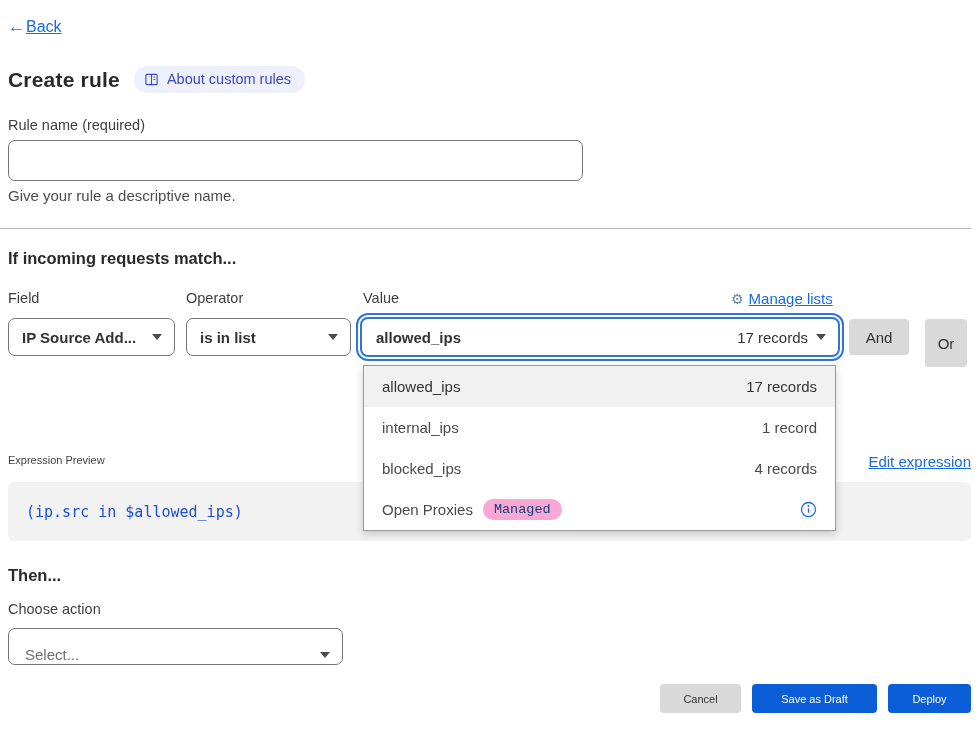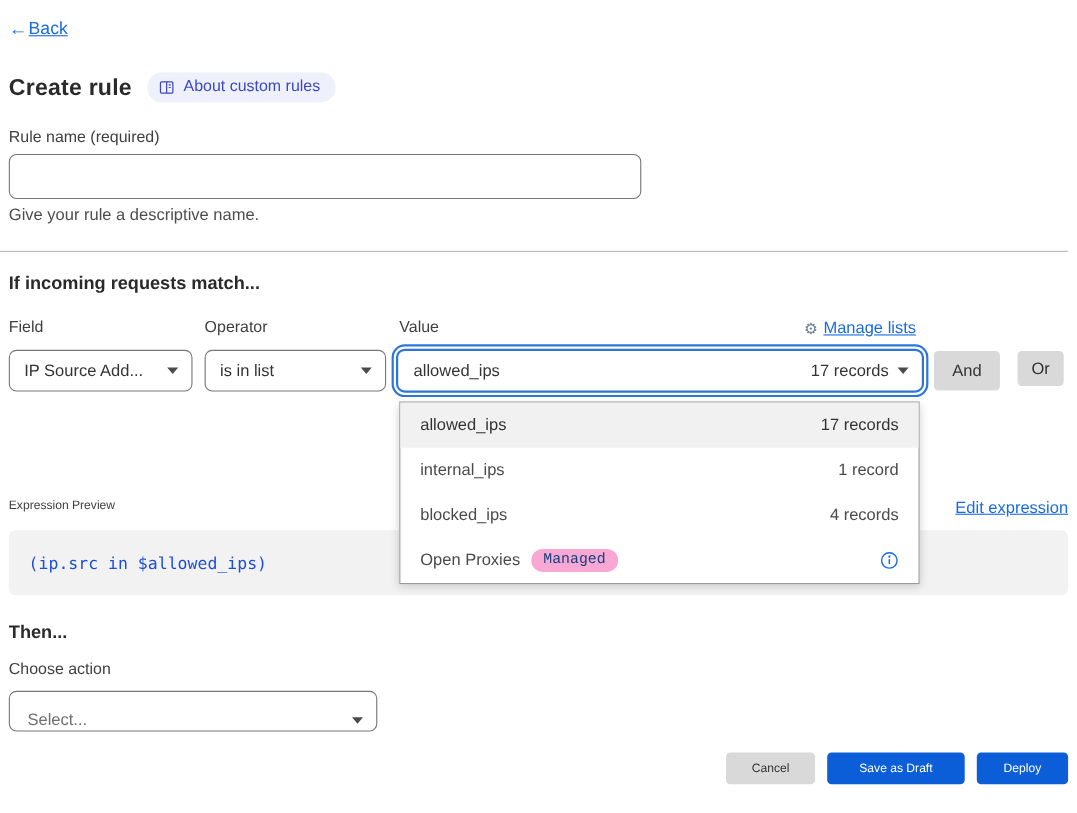--- a/index.html
+++ b/index.html
@@ -32,29 +32,29 @@
   .operator-col-label { left:186px; }
   .value-col-label { left:363px; }
 
   .manage-lists { position:absolute; top:290px; left:731px; display:flex; align-items:center; gap:5px; cursor:pointer; }
   .manage-lists .gear { color:#6b7a99; font-size:14px; }
   .manage-lists .lists-text { color:#1a6be0; font-size:15px; text-decoration:underline; }
 
   .select-box { position:absolute; top:318px; height:38px; border:1px solid #767676; border-radius:7px; background:#fff; display:flex; align-items:center; justify-content:space-between; padding:0 12px 0 13px; font-size:15px; color:#333; cursor:pointer; }
   .field-select { left:8px; width:167px; }
   .operator-select { left:186px; width:165px; }
-  .select-text { white-space:nowrap; overflow:hidden; text-overflow:ellipsis; }
+  .select-text { white-space:nowrap; overflow:hidden; text-overflow:ellipsis;font-weight:bold; }
   .chev { width:0; height:0; border-left:5px solid transparent; border-right:5px solid transparent; border-top:6px solid #4b4b4b; flex:none; margin-left:8px; }
 
   .value-select { position:absolute; left:360px; top:317px; width:480px; height:40px; background:#fff; border:2px solid #2b76d8; border-radius:8px; box-shadow:0 0 0 2px #fff, 0 0 0 4px #2b76d8; display:flex; align-items:center; justify-content:space-between; padding:0 12px 0 14px; font-size:15px; color:#333; cursor:pointer; }
   .value-right { display:flex; align-items:center; }
 
   .gray-btn { border:none; background:#d9d9d9; color:#333; font-size:15px; font-family:"Liberation Sans", sans-serif; border-radius:4px; cursor:pointer; }
   .and-btn { position:absolute; left:849px; top:319px; width:60px; height:36px; }
-  .or-btn  { position:absolute; left:925px; top:319px; width:42px; height:32px; }
+  .or-btn  { position:absolute; left:925px; top:319px; width:42px; height:48px; }
 
   
   .list-dropdown { position:absolute; left:363px; top:365px; width:473px; height:166px; background:#fff; border:1px solid #9a9a9a; box-shadow:0 3px 8px rgba(0,0,0,.18); display:flex; flex-direction:column; z-index:5; }
   .list-row { flex:1; display:flex; align-items:center; justify-content:space-between; padding:0 18px; font-size:15px; color:#4a4a4a; cursor:pointer; }
   .list-row.selected { background:#f1f1f1; color:#333; }
   .row-left { display:flex; align-items:center; gap:10px; }
   .managed-pill { background:#f9a8d4; color:#16407e; font-size:13.5px; padding:3px 11px; border-radius:11px;font-family:Liberation Mono, monospace; }
 
   
   .expr-label { position:absolute; left:8px; top:454px; font-size:11px; color:#3f3f3f; }

